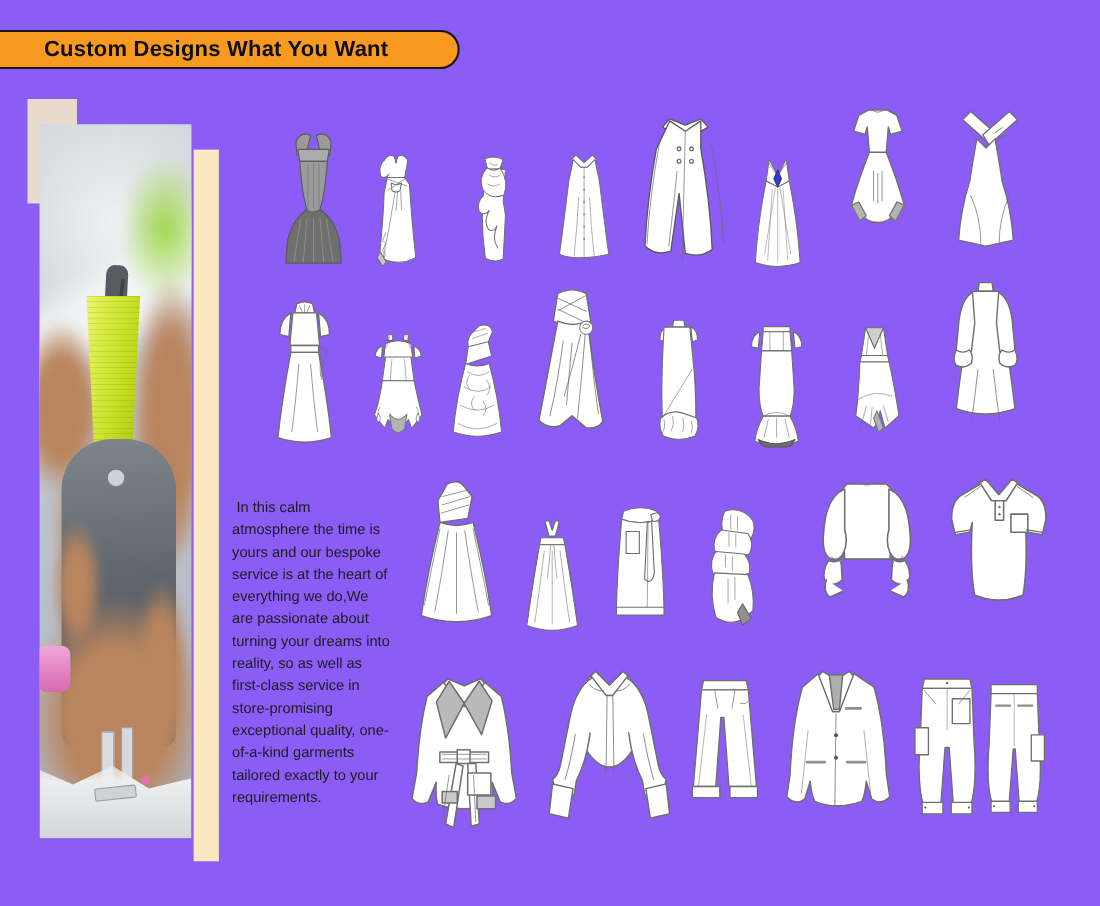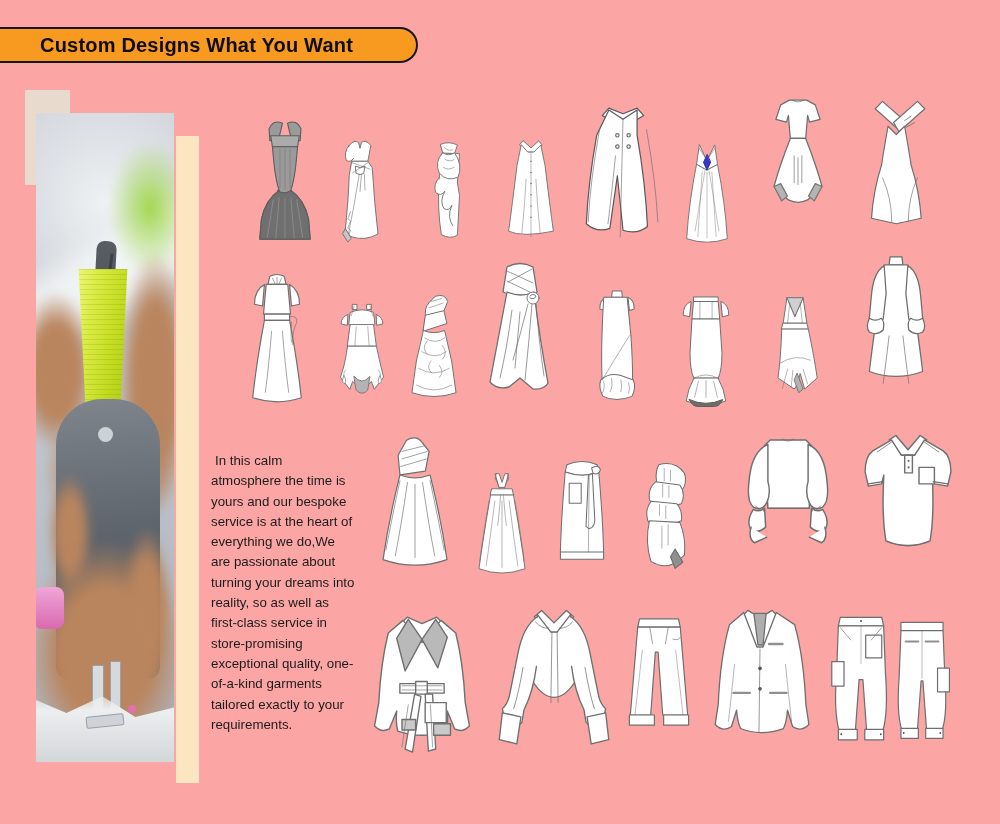--- a/index.html
+++ b/index.html
@@ -1,16 +1,16 @@
 <!DOCTYPE html>
 <html style="--banner-bg: #F79A1F; --banner-border: #171717; --accent-blue: #3538C8; --photo-beige: #E8DACD; --photo-cream: #FCE5C1; --neon-green: #CBE52F; --spool-pink: #E07FC0; --sketch-line: #6F6F6F; --dark-gray-fill: #9B9B9B;"><head>
 <meta charset="utf-8">
 <style>
   html,body{margin:0;padding:0;background:#fff;}
-  #canvas{position:relative;width:1000px;height:824px;background:#fca5a5;overflow:hidden;
+  #canvas{position:relative;width:1000px;height:824px;background:#8b5cf6;overflow:hidden;
           font-family:"Liberation Sans",sans-serif;}
 
   
   .banner{position:absolute;left:0;top:27px;width:418px;height:36px;
           background:var(--banner-bg,#F79A1F);
           border:2px solid var(--banner-border,#171717);border-left:none;
           border-radius:0 19px 19px 0;box-sizing:border-box;
           display:flex;align-items:center;}
   .banner span{font-size:20px;font-weight:bold;color:#0e0e0e;letter-spacing:.2px;
           padding-left:40px;white-space:nowrap;}

